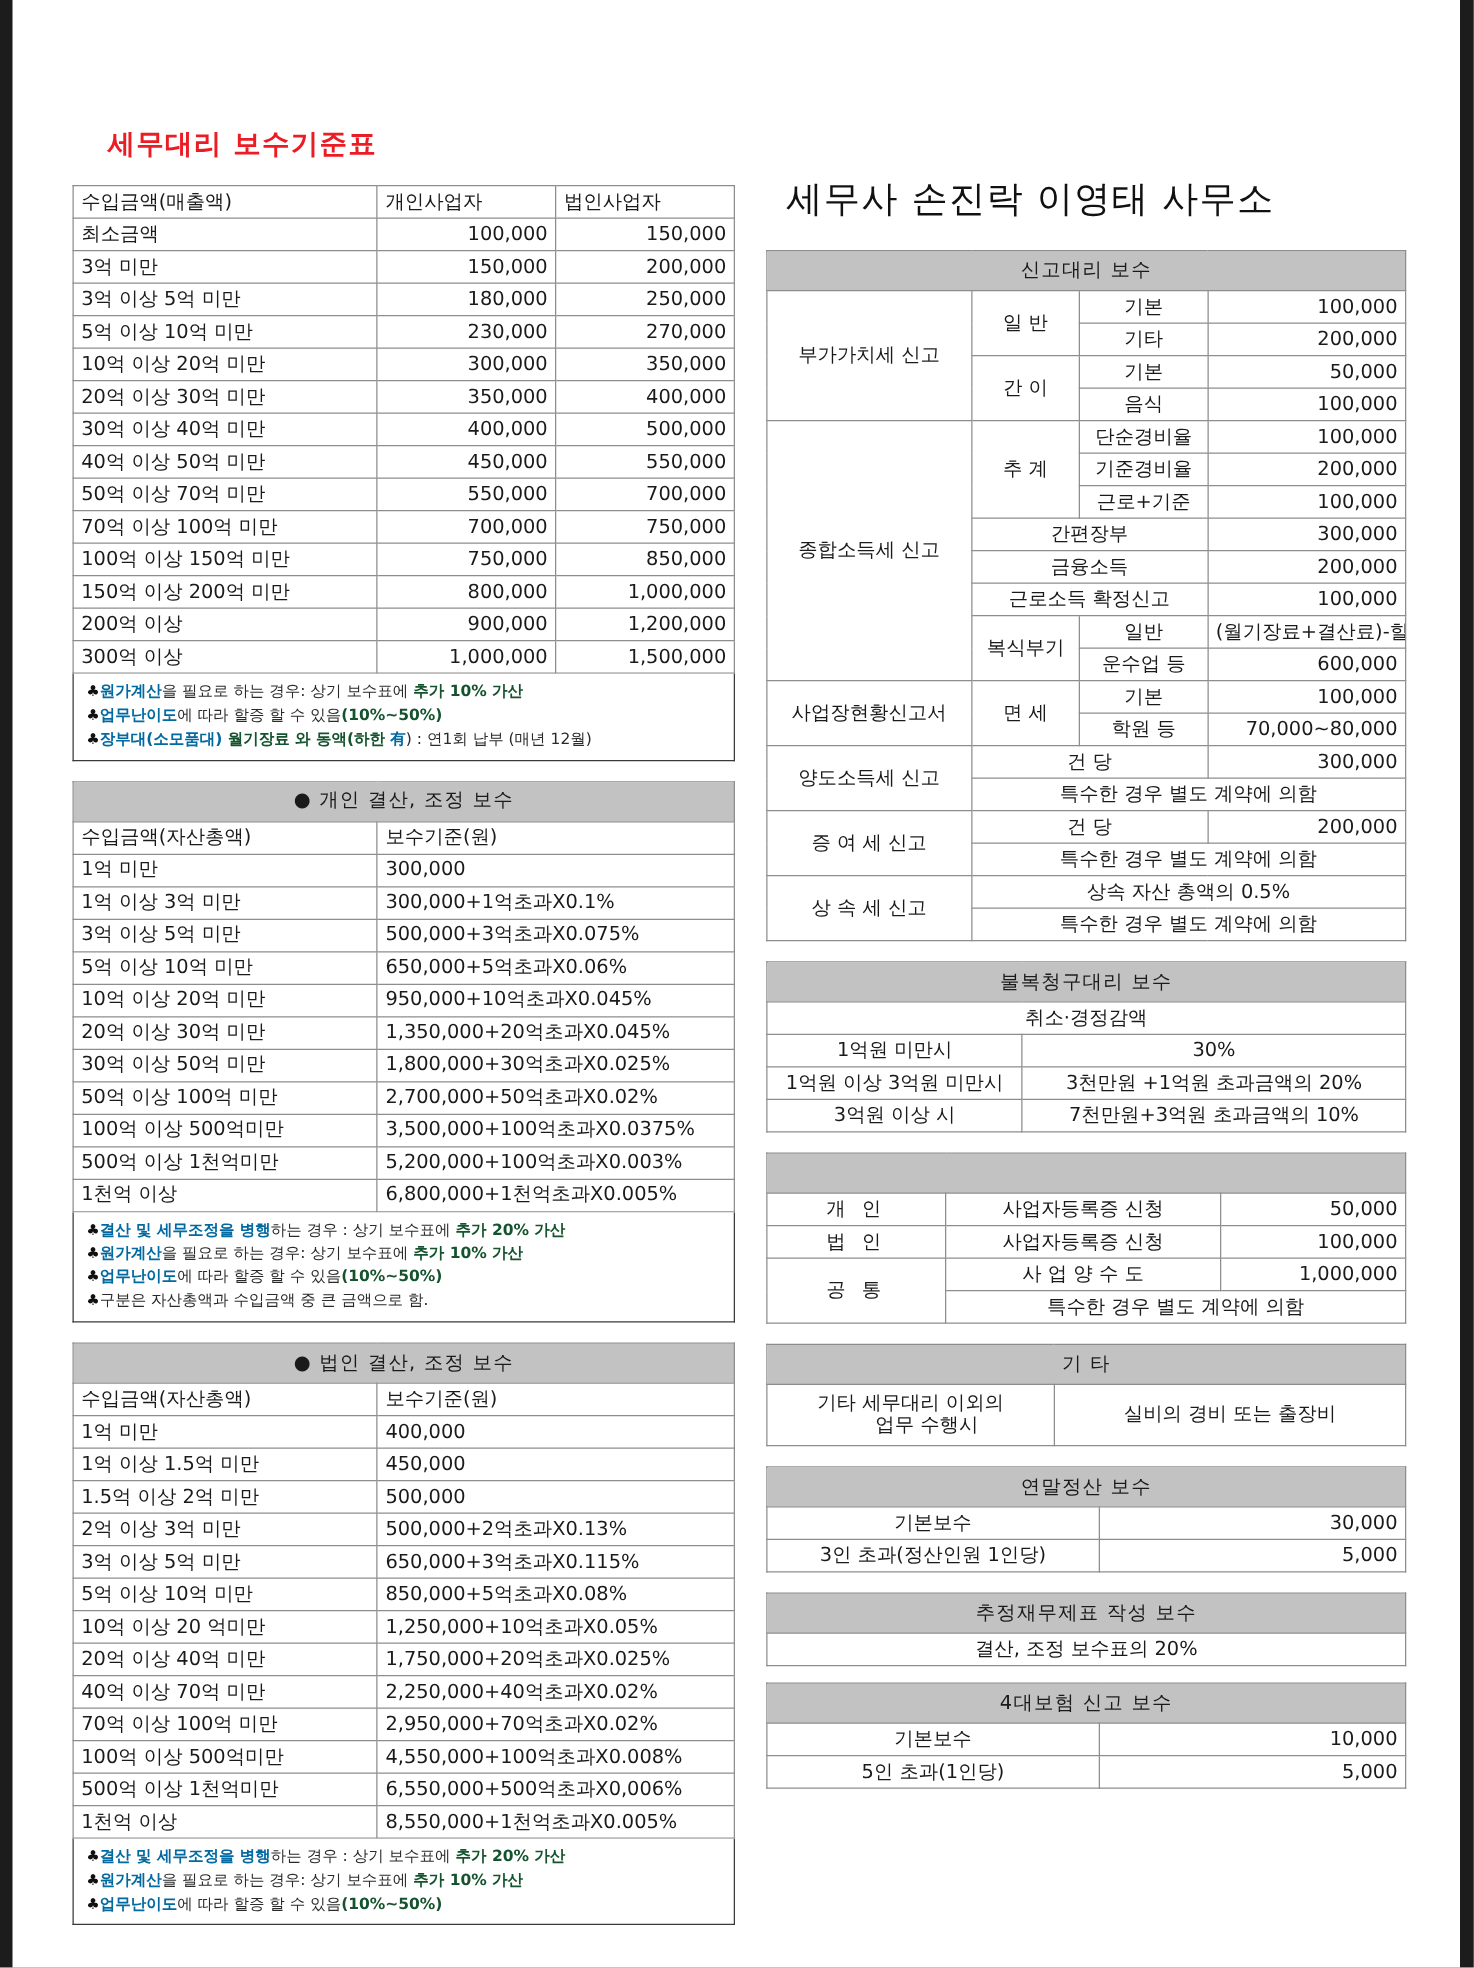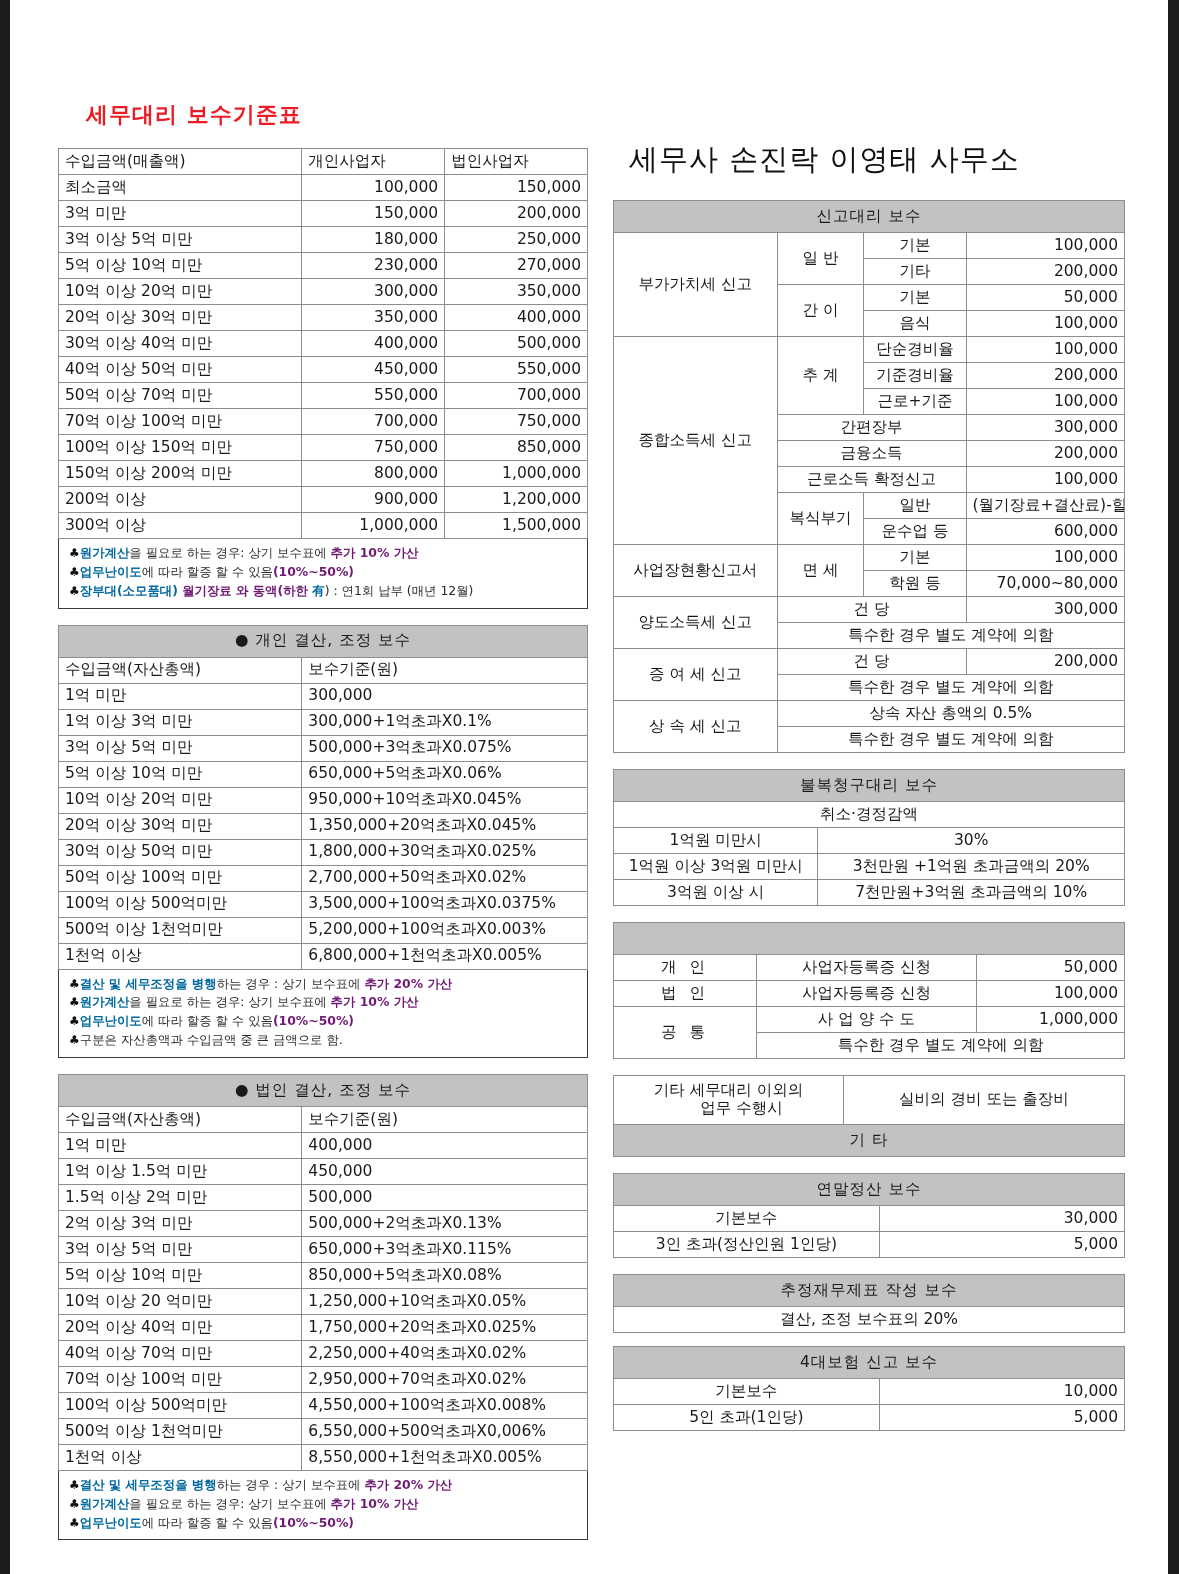--- a/index.html
+++ b/index.html
@@ -59,21 +59,21 @@
   .spread2{letter-spacing:4px;}
   .tiny{font-size:11.5px;}
   .notes{
     border:1.6px solid #3a3a3a;border-top:none;
     background:#fff;padding:5px 8px 7px 10px;
   }
   .note{
     font-size:12.4px;color:#2a2a2a;line-height:1.52;white-space:nowrap;
   }
   .note b.r{color:#0369a1;font-weight:bold;}
-  .note b.k{color:#701a75;font-weight:bold;}
+  .note b.k{color:#14532d;font-weight:bold;}
   .clb{color:#111;font-size:12px;}
   .gap{height:16px;}
   .gap-s{height:13px;}
 </style>
 </head>
 <body>
 
 <div id="page">
 
   <div class="col-left">
@@ -491,29 +491,29 @@
 
     <div class="gap"></div>
 
     <table class="t">
       <colgroup>
           <col style="width:45%">
           <col style="width:55%">
         </colgroup>
       <tbody>
         <tr>
+            <td class="hdr" colspan="2">기        타</td>
+          </tr>
+        <tr>
           <td class="ctr" style="height:44px;">
             <div>기타 세무대리 이외의</div>
             <div style="margin-left:26px">업무 수행시</div>
           </td>
           <td class="ctr">실비의 경비 또는 출장비</td>
         </tr>
-        <tr>
-            <td class="hdr" colspan="2">기        타</td>
-          </tr>
       </tbody>
     </table>
 
     <div class="gap"></div>
 
     <table class="t">
       <colgroup>
           <col style="width:52%">
           <col style="width:48%">
         </colgroup>

